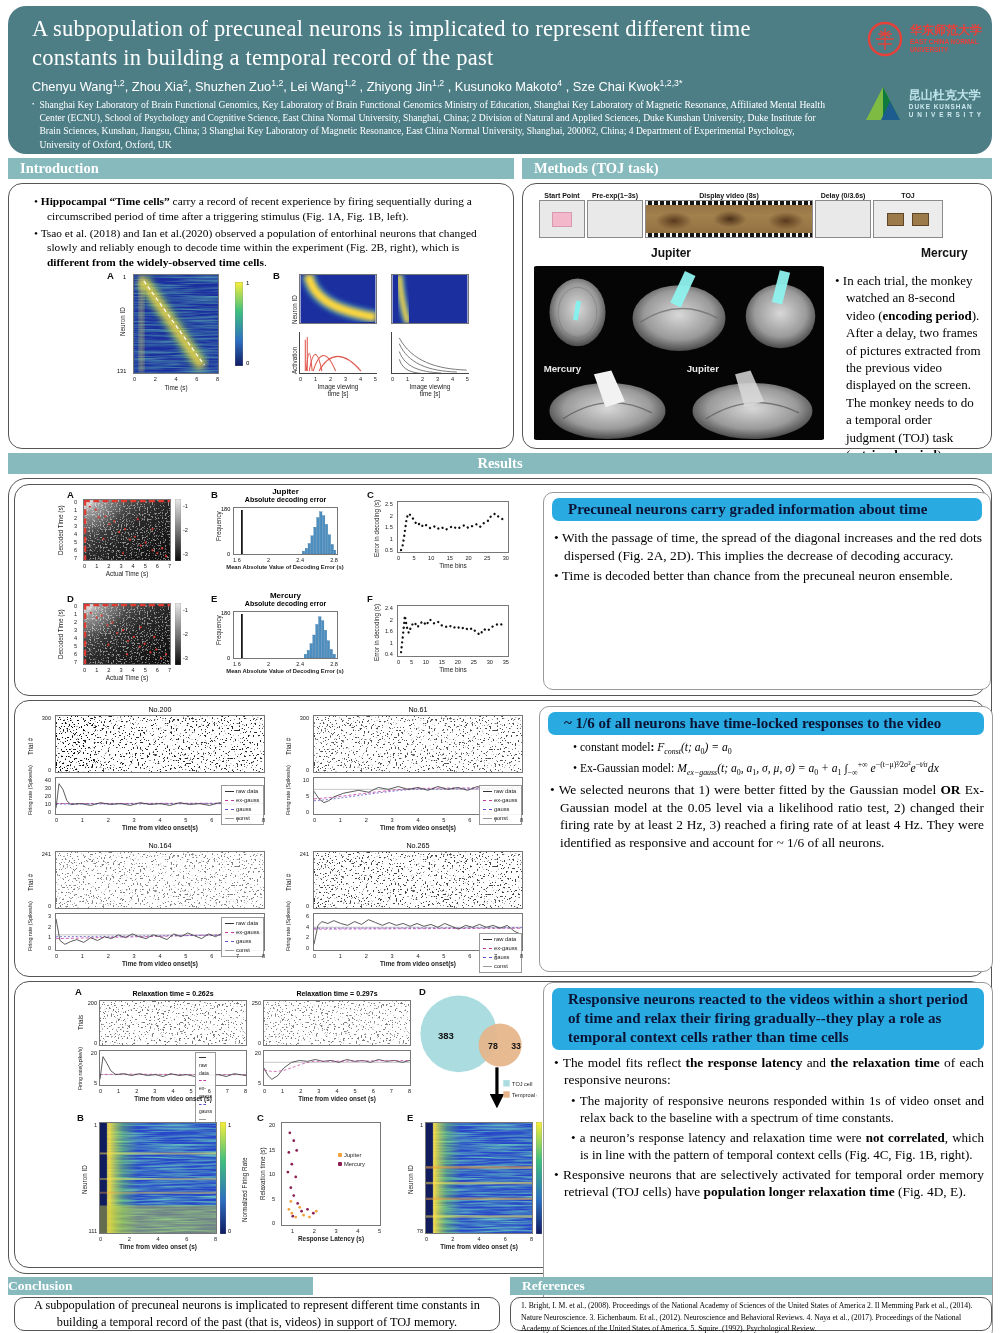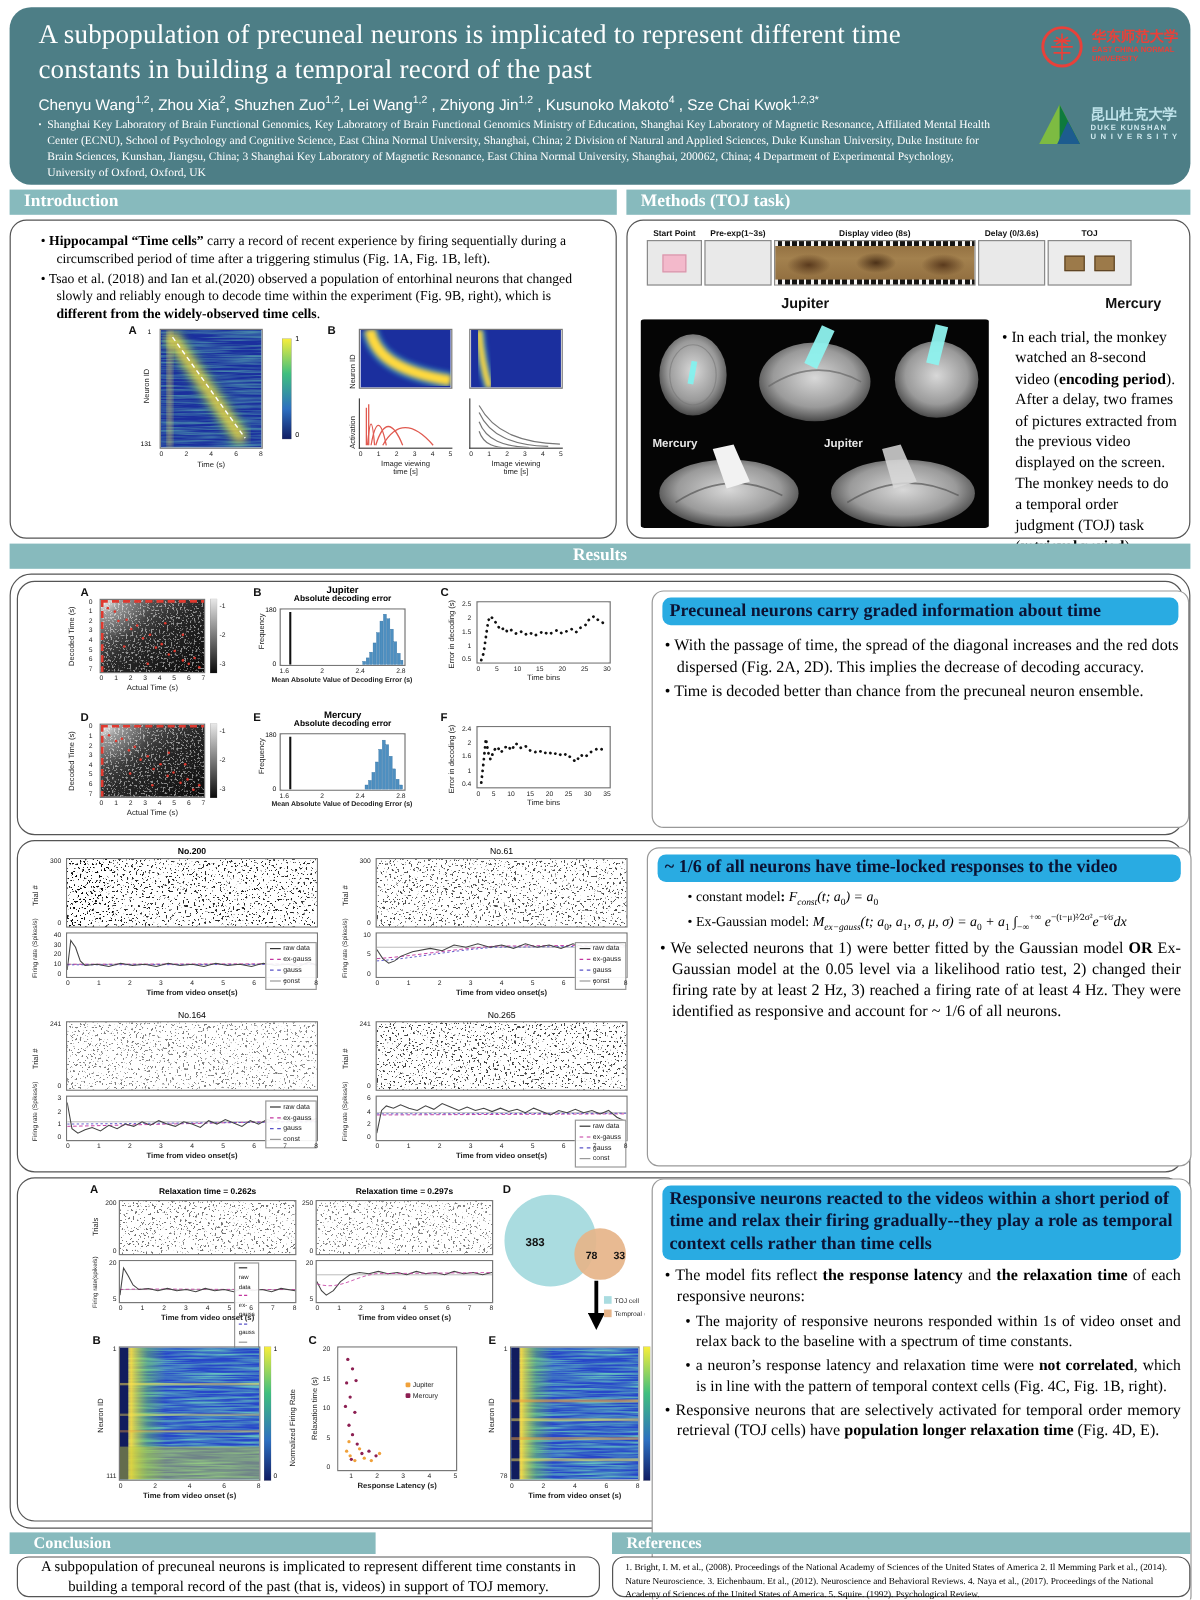--- a/index.html
+++ b/index.html
@@ -19,21 +19,21 @@
 .ecnu{right:10px;top:14px;color:#e8413a}
 .ecnu .cn,.ecnu .en{color:#e8413a}
 .dku{right:10px;top:78px;color:#bfe3ea}
 .dku .cn{color:#bfe3ea}.dku .en{color:#cfe9ef;letter-spacing:1px}
 .secbar{position:absolute;background:#87babd;color:#fff;font-weight:bold;font-size:14.5px;padding:2px 12px;font-family:"Liberation Serif",serif}
 .box{position:absolute;background:#fff;border:1.3px solid #555;border-radius:14px}
 .ibul p{font-size:11.4px;line-height:1.3;padding-left:26px;text-indent:-13px;margin-top:2px}
 .ibul p::before{content:"•  ";}
 .reswrap{position:absolute;left:8px;top:478px;width:984px;height:796px;border:1.4px solid #555;border-radius:18px;padding:5px}
 .resrow{position:relative;border:1.3px solid #555;border-radius:15px;margin-bottom:4px;background:#fff}
-.bluehead{background:#29abe2;border-radius:7px;color:#0b1334;font-weight:bold;font-size:15px;line-height:1.28;padding:2px 6px;font-family:"Liberation Serif",serif}
+.bluehead{background:#29abe2;border-radius:7px;color:#0b1334;font-weight:bold;font-size:15px;line-height:1.28;padding:2px 16px;font-family:"Liberation Serif",serif}
 .rtxt{position:absolute;border:1px solid #999;border-radius:10px;padding:5px 8px;background:#fff}
 .rtxt p{font-size:13.4px;line-height:1.31;text-align:justify;padding-left:12px;text-indent:-10px;margin-top:3px}
 .rtxt p::before{content:"• "}
 .rtxt p.sub{padding-left:28px;text-indent:-9px;font-size:13px}
 .rtxt p.sub::before{content:"• "}
 .rtxt p.eq{padding-left:34px;text-indent:-9px;font-size:11.6px;text-align:left;margin-top:2px}
 .rtxt p.eq::before{content:"• "}
 .pnl{position:absolute}
 .ptitle{position:absolute;text-align:center;font:bold 8px "Liberation Sans",sans-serif;white-space:nowrap}
 .plab{position:absolute;font:bold 9.5px "Liberation Sans",sans-serif;color:#111}
@@ -157,21 +157,21 @@
         <div class="cn">昆山杜克大学</div>
         <div class="en"><span>DUKE KUNSHAN</span><br><span>U N I V E R S I T Y</span></div>
       </div>
   </div>
 </header>
 
 <div class="secbar" style="left:8px;top:158px;width:506px"><span>Introduction</span></div>
 <div class="box" style="left:8px;top:183px;width:506px;height:266px;padding:8px 12px">
   <div class="ibul">
     <p><span class="b">Hippocampal “Time cells”</span><span> carry a record of recent experience by firing sequentially during a circumscribed period of time after a triggering stimulus (Fig. 1A, Fig. 1B, left).</span></p>
-    <p><span>Tsao et al. (2018) and Ian et al.(2020) observed a population of entorhinal neurons that changed slowly and reliably enough  to decode time within the experiment (Fig. 9B, right), which is </span><span class="b">different from the widely-observed time cells</span><span>.</span></p>
+    <p><span>Tsao et al. (2018) and Ian et al.(2020) observed a population of entorhinal neurons that changed slowly and reliably enough  to decode time within the experiment (Fig. 2B, right), which is </span><span class="b">different from the widely-observed time cells</span><span>.</span></p>
   </div>
   <div style="position:relative;height:140px">
 
     <span class="plab" style="left:86px;top:0">A</span>
     <div class="pnl" style="left:112px;top:4px">
       <span class="ylr" style="left:-14px;top:62px">Neuron ID</span>
       <span class="abs" style="left:-10px;top:0;font-size:5.6px;font-family:'Liberation Sans',sans-serif">1</span>
       <span class="abs" style="left:-16px;top:94px;font-size:5.6px;font-family:'Liberation Sans',sans-serif">131</span>
       <svg class="fr" width="86" height="100" viewBox="0 0 86 100" preserveAspectRatio="none">
         <rect width="86" height="100" fill="#1b2f9e"></rect>
@@ -569,21 +569,21 @@
         <p><span> With the passage of time, the spread of the diagonal increases and the red dots dispersed (Fig. 2A, 2D). This implies the decrease of decoding accuracy.</span></p>
         <p><span> Time is decoded better than chance from the precuneal neuron ensemble.</span></p>
       </div>
     </div>
   </div>
 
   <div class="resrow" style="height:277px">
     <div class="abs" style="left:0;top:0;width:520px;height:277px">
 
       <div class="pnl" style="left:10px;top:6px;width:248px">
-        <div class="ptitle" style="left:30px;top:-2px;width:210px;font-weight:bold;font-size:7.2px">No.200</div>
+        <div class="ptitle" style="left:30px;top:-2px;width:210px;font-weight:normal;font-size:7.2px">No.200</div>
         <span class="ylr" style="left:2px;top:48px">Trial #</span>
         <div class="ty" style="left:10px;top:8px;height:58px;width:16px">
             <span>300</span>
             <span>0</span>
           </div>
         <svg class="fr" width="210" height="58" style="position:absolute;left:30px;top:8px" viewBox="0 0 210 58" preserveAspectRatio="none">
             <rect width="210" height="58" fill="#fff"></rect>
             <rect width="210" height="58" filter="url(#spk)" opacity="0.85"></rect>
             <rect width="40" height="58" filter="url(#spk)" opacity="0.8"></rect>
           </svg>
@@ -986,20 +986,20 @@
       <div style="margin-top:4px">
         <p><span>The model fits reflect </span><span class="b">the response latency</span><span> and </span><span class="b">the relaxation time</span><span> of each responsive neurons:</span></p>
         <p class="sub"><span>The majority of responsive neurons responded within 1s of video onset and relax back to the baseline with a spectrum of time constants.</span></p>
         <p class="sub"><span>a neuron’s response latency and relaxation time were </span><span class="b">not correlated</span><span>, which is in line with the pattern of temporal context cells (Fig. 4C, Fig. 1B, right).</span></p>
         <p><span> Responsive neurons that are selectively activated for temporal order memory retrieval (TOJ cells) have </span><span class="b">population longer relaxation time</span><span> (Fig. 4D, E).</span></p>
       </div>
     </div>
   </div>
 </div>
 
-<div class="secbar" style="left:8px;top:1277px;width:305px;font-size:13.5px;padding:1px 20px"><span>Conclusion</span></div>
+<div class="secbar" style="left:8px;top:1277px;width:305px;font-size:13.5px;padding:1px 0"><span>Conclusion</span></div>
 <div class="box cbox" style="left:14px;top:1297px;width:486px;height:34px;border-radius:10px;display:flex;align-items:center;justify-content:center;padding:2px 14px">
   <p>A subpopulation of precuneal neurons is implicated to represent different time constants in building a temporal record of the past (that is, videos) in support of TOJ memory.</p>
 </div>
 <div class="secbar" style="left:510px;top:1277px;width:482px;font-size:13.5px;padding:1px 12px"><span>References</span></div>
 <div class="box" style="left:510px;top:1297px;width:482px;height:34px;border-radius:10px;padding:2px 10px">
   <p class="refs">1. Bright, I. M. et al., (2008). Proceedings of the National Academy of Sciences of the United States of America 2. Il Memming Park et al., (2014). Nature Neuroscience. 3. Eichenbaum. Et al., (2012). Neuroscience and Behavioral Reviews. 4. Naya et al., (2017). Proceedings of the National Academy of Sciences of the United States of America. 5. Squire. (1992). Psychological Review.</p>
 </div>
 
 </body></html>

